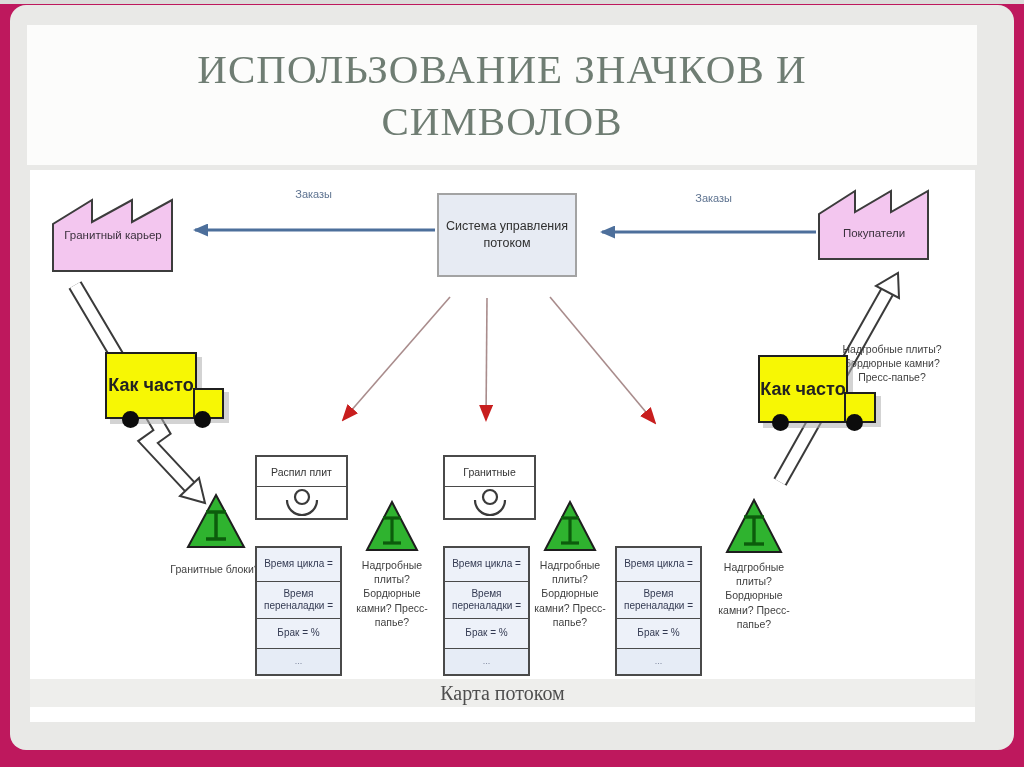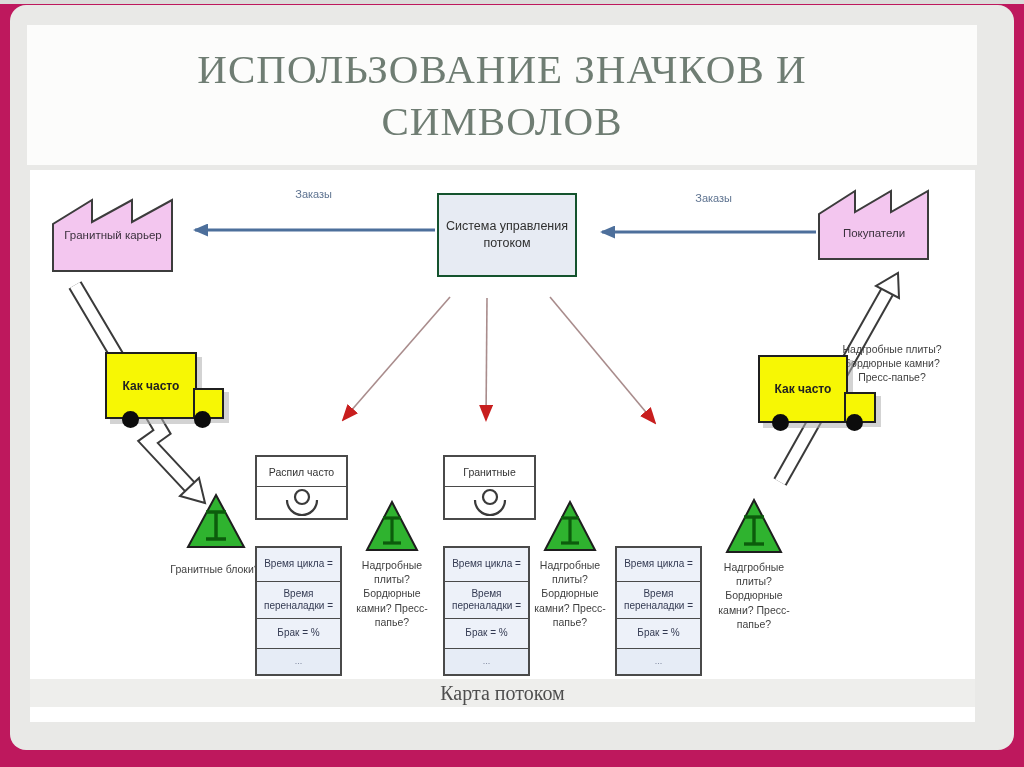--- a/index.html
+++ b/index.html
@@ -9,27 +9,27 @@
   .slide{position:absolute;left:10px;top:5px;width:1004px;height:745px;background:#e9e9e7;border-radius:16px;}
   .title-box{position:absolute;left:27px;top:25px;width:950px;height:140px;background:#fcfcfb;
              display:flex;flex-direction:column;align-items:center;justify-content:center;}
   .title-line{font-family:"Liberation Serif","DejaVu Serif",serif;font-size:41px;line-height:1.28;
               color:#6f7d73;letter-spacing:1px;text-align:center;}
   .diagram{position:absolute;left:30px;top:170px;width:945px;height:552px;background:#ffffff;}
   .overlay{position:absolute;left:0;top:0;z-index:1;}
   .factory{position:absolute;z-index:2;}
   .factory .flabel{position:absolute;left:0;right:0;text-align:center;font-size:11.5px;color:#3a303c;line-height:1.25;}
   .control-box{position:absolute;left:407px;top:23px;width:136px;height:80px;background:#e7ebf3;
-               border:2px solid #14532d;display:flex;align-items:center;justify-content:center;
+               border:2px solid #a3a3a3;display:flex;align-items:center;justify-content:center;
                text-align:center;font-size:12.5px;line-height:1.4;color:#2f2f2f;z-index:2;}
   .orders{position:absolute;width:80px;text-align:right;font-size:11px;color:#5e7390;z-index:2;}
   .truck{position:absolute;z-index:3;}
   .truck .body{position:absolute;background:#f7f704;border:2.5px solid #1f1f1f;
                box-shadow:5px 5px 0 rgba(175,175,175,.55);display:flex;align-items:center;justify-content:center;
-               font-size:12px;font-weight:600;color:#222;}
+               font-size:18px;font-weight:600;color:#222;}
   .truck .cab{position:absolute;background:#f7f704;border:2.5px solid #1f1f1f;
               box-shadow:5px 4px 0 rgba(175,175,175,.55);}
   .truck .wheel{position:absolute;width:17px;height:17px;border-radius:50%;background:#0c0c0c;}
   .tri{position:absolute;z-index:2;}
   .tri-label{position:absolute;text-align:center;font-size:10.5px;line-height:1.35;color:#3f3f3f;z-index:2;}
   .note{position:absolute;text-align:center;font-size:10.5px;line-height:1.35;color:#3f3f3f;z-index:2;}
   .proc{position:absolute;width:93px;height:65px;border:2px solid #4a4a4a;background:#fff;z-index:2;
         box-sizing:border-box;display:flex;flex-direction:column;}
   .proc .ptitle{height:29px;border-bottom:1.5px solid #4a4a4a;display:flex;align-items:center;justify-content:center;
                 font-size:10.5px;color:#333;}
@@ -177,21 +177,21 @@
         <g stroke="#0c5c0c" stroke-width="3.4">
             <line x1="19" y1="19" x2="39" y2="19"></line>
             <line x1="29" y1="19" x2="29" y2="46"></line>
             <line x1="19" y1="46" x2="39" y2="46"></line>
           </g>
       </svg>
     </div>
     <div class="tri-label" style="left:678px;top:390px;width:92px;">Надгробные плиты? Бордюрные камни? Пресс-папье?</div>
 
     <div class="proc" style="left:225px;top:285px;">
-      <div class="ptitle">Распил часто</div>
+      <div class="ptitle">Распил плит</div>
       <div class="pop">
         <svg width="42" height="30" viewBox="0 0 42 30">
             <g fill="none" stroke="#3a3a3a" stroke-width="2.2">
           <circle cx="21" cy="9" r="7"></circle>
               <path d="M6,12 A 15 15 0 0 0 36,12"></path>
             </g>
           </svg>
       </div>
     </div>
     <div class="databox" style="left:225px;top:376px;">

